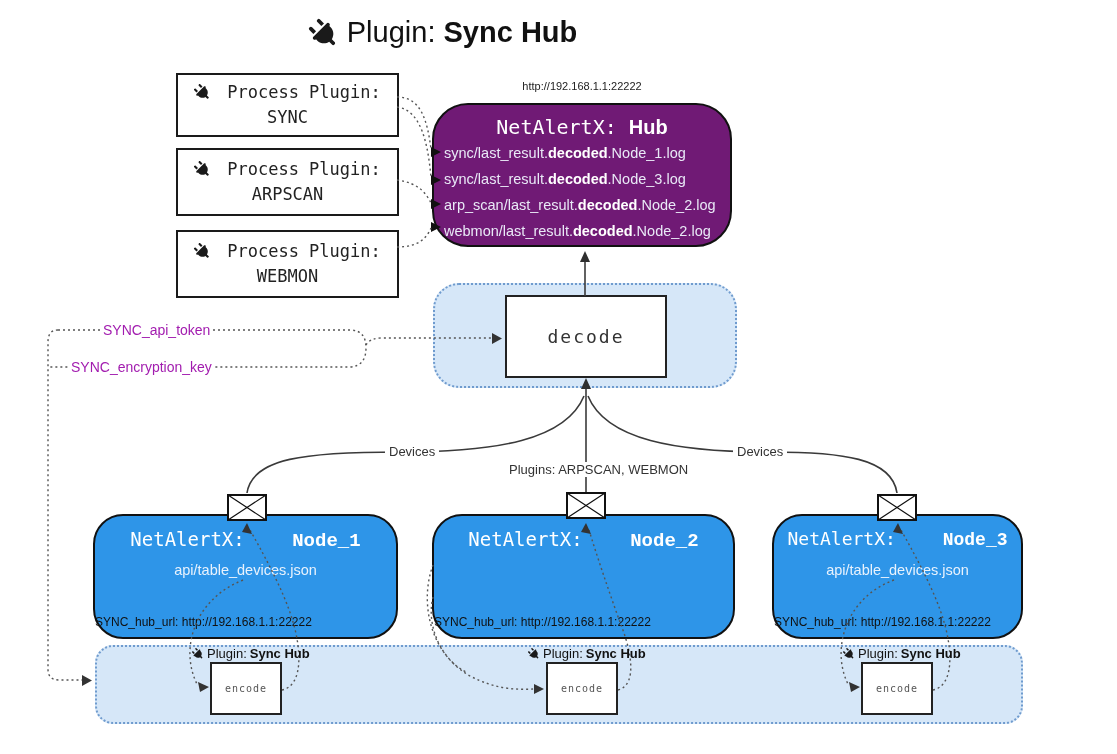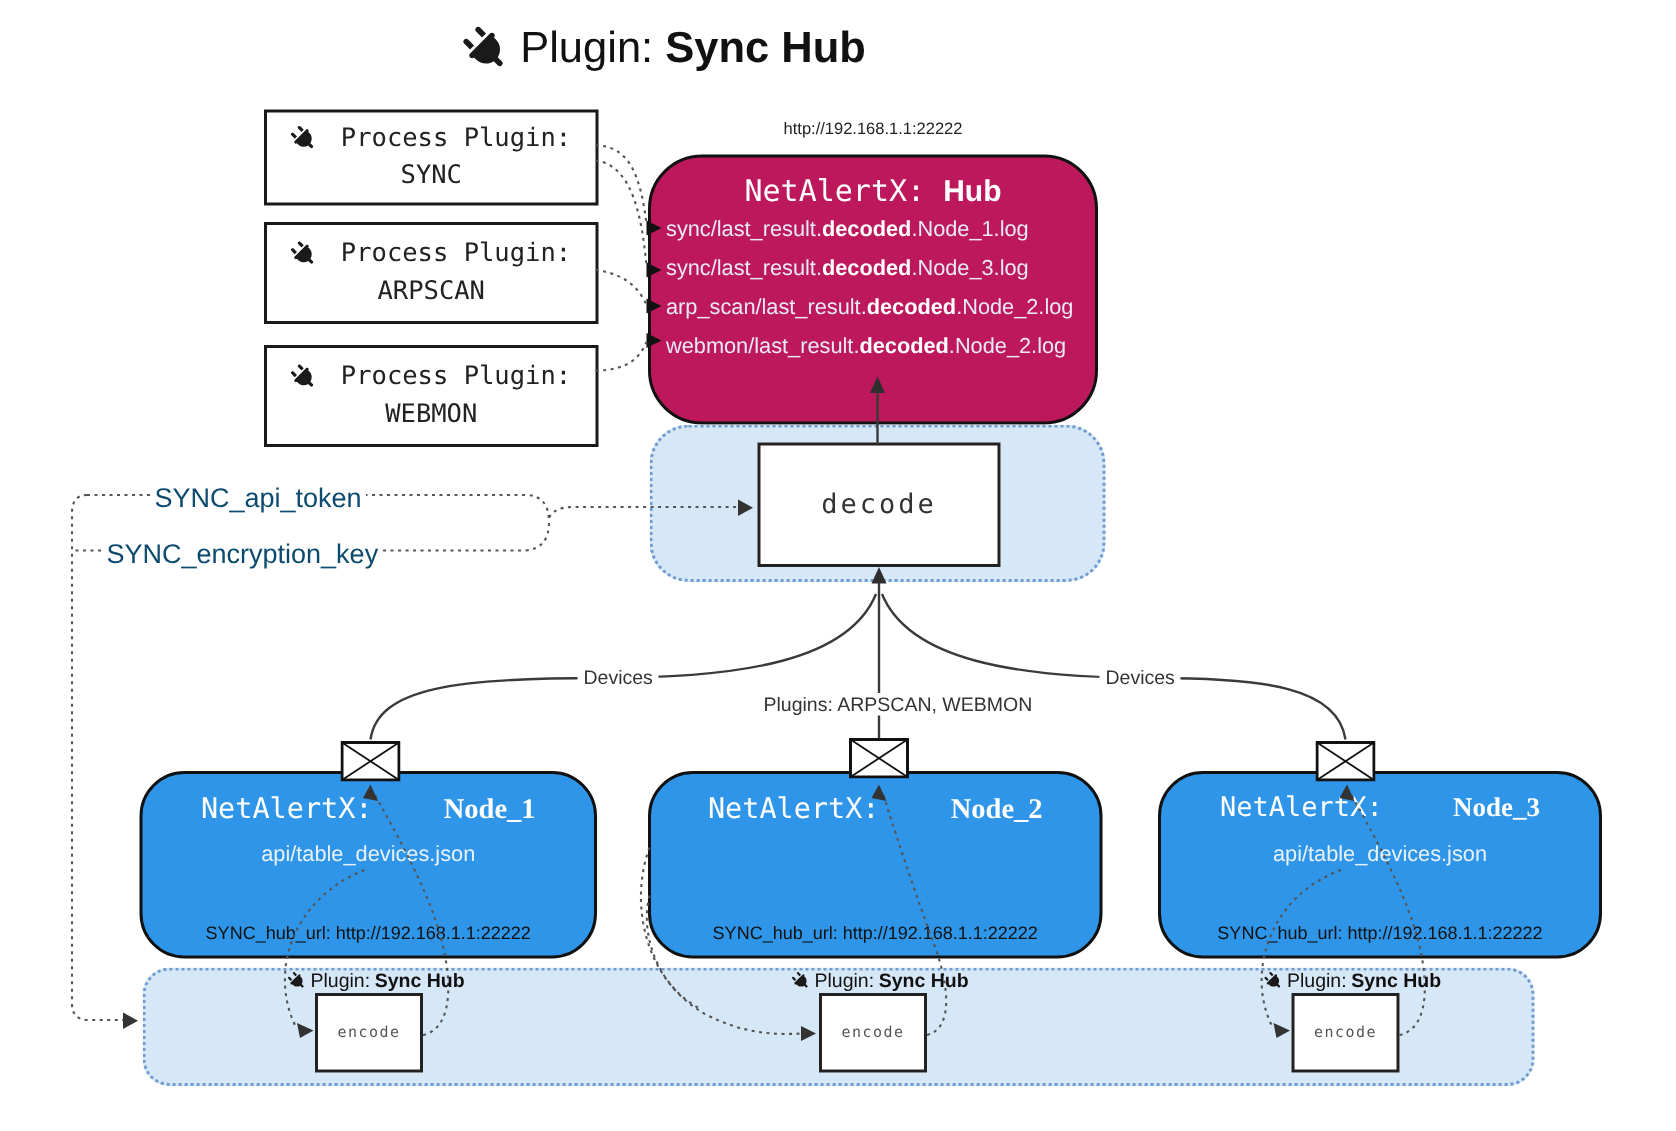--- a/index.html
+++ b/index.html
@@ -14,48 +14,48 @@
   .plug{display:inline-block;vertical-align:middle;}
   .plug svg{transform:rotate(-45deg);display:block;}
 
   
   .ppbox{width:219px;border:2px solid #1a1a1a;background:#fff;
          display:flex;flex-direction:column;align-items:center;justify-content:center;
          font-size:17px;color:#222;line-height:1.45;}
   .ppbox .row{display:flex;align-items:center;gap:16px;justify-content:space-between;}
 
   
-  .hub{left:432px;top:103px;width:300px;height:180px;background:#be185d;border:2.5px solid #111;
+  .hub{left:432px;top:103px;width:300px;height:144px;background:#701a75;border:2.5px solid #111;
        border-radius:36px;box-sizing:border-box;color:#fff;}
   .hub-title{position:absolute;left:0;top:10px;width:100%;text-align:center;font-size:20px;}
   .hub-title .name{font-family:"Liberation Sans",sans-serif;font-weight:bold;}
   .hub-logs{position:absolute;left:10px;top:40px;width:285px;display:flex;flex-direction:column;gap:10px;}
   .hub-log{font-size:14.5px;color:#e9e9f7;white-space:nowrap;}
   .hub-log b{color:#fff;}
   .hub-url{left:432px;top:80px;width:300px;text-align:center;font-size:11px;color:#222;}
 
   
   .panel{background:#d6e7f8;border:2px dotted #6f9bce;border-radius:26px;box-sizing:border-box;}
   .procbox{background:#fff;border:2px solid #222;box-sizing:border-box;
            display:flex;align-items:center;justify-content:center;color:#333;}
   .decode-box{left:505px;top:295px;width:162px;height:83px;font-size:18px;letter-spacing:2px;}
   .encode-box{width:72px;height:53px;font-size:10px;color:#555;letter-spacing:1px;}
 
   
   .node{background:#2e95e8;border:2.5px solid #111;border-radius:30px;box-sizing:border-box;
         color:#fff;height:125px;top:514px;}
   .node-title{position:absolute;left:0;top:12px;width:100%;text-align:center;font-size:19px;white-space:nowrap;}
-  .node-title .name{font-family:Liberation Serif, serif;font-weight:bold;margin-left:36px;}
+  .node-title .name{font-family:Liberation Mono, monospace;font-weight:bold;margin-left:36px;}
   .node-files{position:absolute;left:0;top:46px;width:100%;display:flex;flex-direction:column;gap:8px;align-items:center;}
   .node-file{font-size:14.5px;color:#e8f2fd;white-space:nowrap;}
-  .node-url{position:absolute;left:0;bottom:8px;width:100%;text-align:center;font-size:12px;color:#111;white-space:nowrap;}
+  .node-url{position:absolute;left:0;bottom:8px;width:100%;text-align:left;font-size:12px;color:#111;white-space:nowrap;}
 
   
   .linelabel{background:#fff;padding:0 4px;font-size:13px;color:#333;white-space:nowrap;z-index:6;}
-  .keylabel{background:#fff;padding:0 3px;font-size:18px;color:#0c4a6e;white-space:nowrap;z-index:6;}
+  .keylabel{background:#fff;padding:0 3px;font-size:14px;color:#a21caf;white-space:nowrap;z-index:6;}
 
   .enc-label{font-size:13px;color:#111;white-space:nowrap;z-index:6;display:flex;align-items:center;gap:3px;}
   .enc-label .bold{font-weight:bold;}
 
   svg.connectors{position:absolute;left:0;top:0;z-index:4;pointer-events:none;}
   .envelope{z-index:5;}
   .boxlayer{z-index:1;}
   .toplayer{z-index:6;}
 </style>
 </head>
@@ -127,21 +127,21 @@
   <div class="node-title mono"><span>NetAlertX:</span> <span class="name">Node_1</span></div>
   <div class="node-files">
       <div class="node-file">api/table_devices.json</div>
     </div>
   <div class="node-url">SYNC_hub_url: http://192.168.1.1:22222</div>
 </div>
 <div class="abs node boxlayer" style="left:432px;width:303px;">
   <div class="node-title mono"><span>NetAlertX:</span> <span class="name">Node_2</span></div>
   <div class="node-url">SYNC_hub_url: http://192.168.1.1:22222</div>
 </div>
-<div class="abs node boxlayer" style="left:772px;width:296px;">
+<div class="abs node boxlayer" style="left:772px;width:251px;">
   <div class="node-title mono" style="font-size:18px;"><span>NetAlertX:</span> <span class="name">Node_3</span></div>
   <div class="node-files">
       <div class="node-file">api/table_devices.json</div>
     </div>
   <div class="node-url">SYNC_hub_url: http://192.168.1.1:22222</div>
 </div>
 
 <div class="abs panel boxlayer" style="left:95px;top:645px;width:928px;height:79px;border-radius:18px;"></div>
 <div class="abs procbox mono encode-box boxlayer" style="left:210px;top:662px;">
     <span>encode</span>

